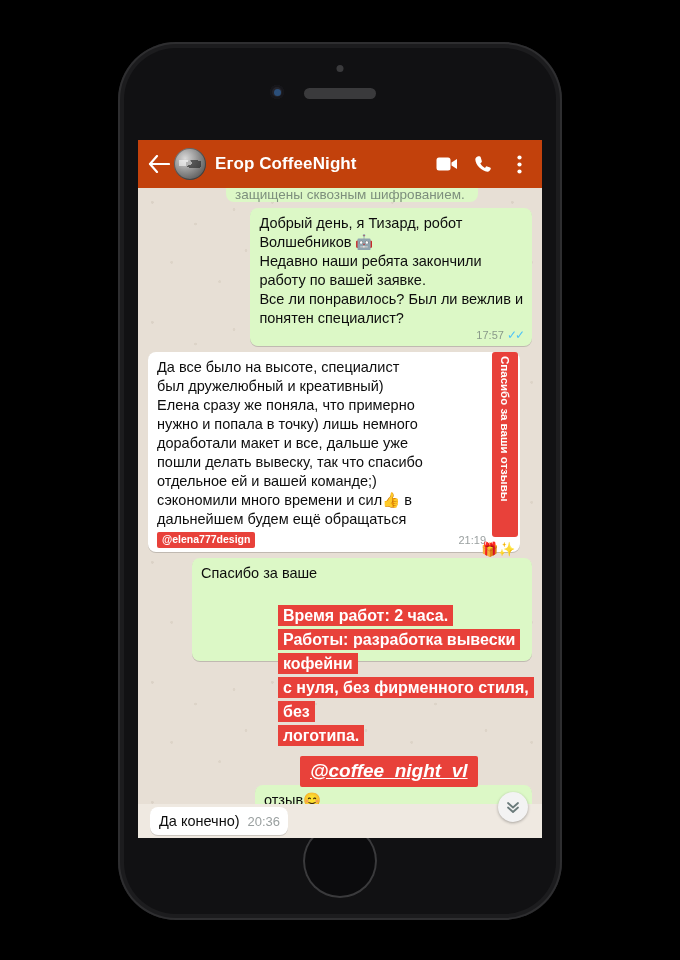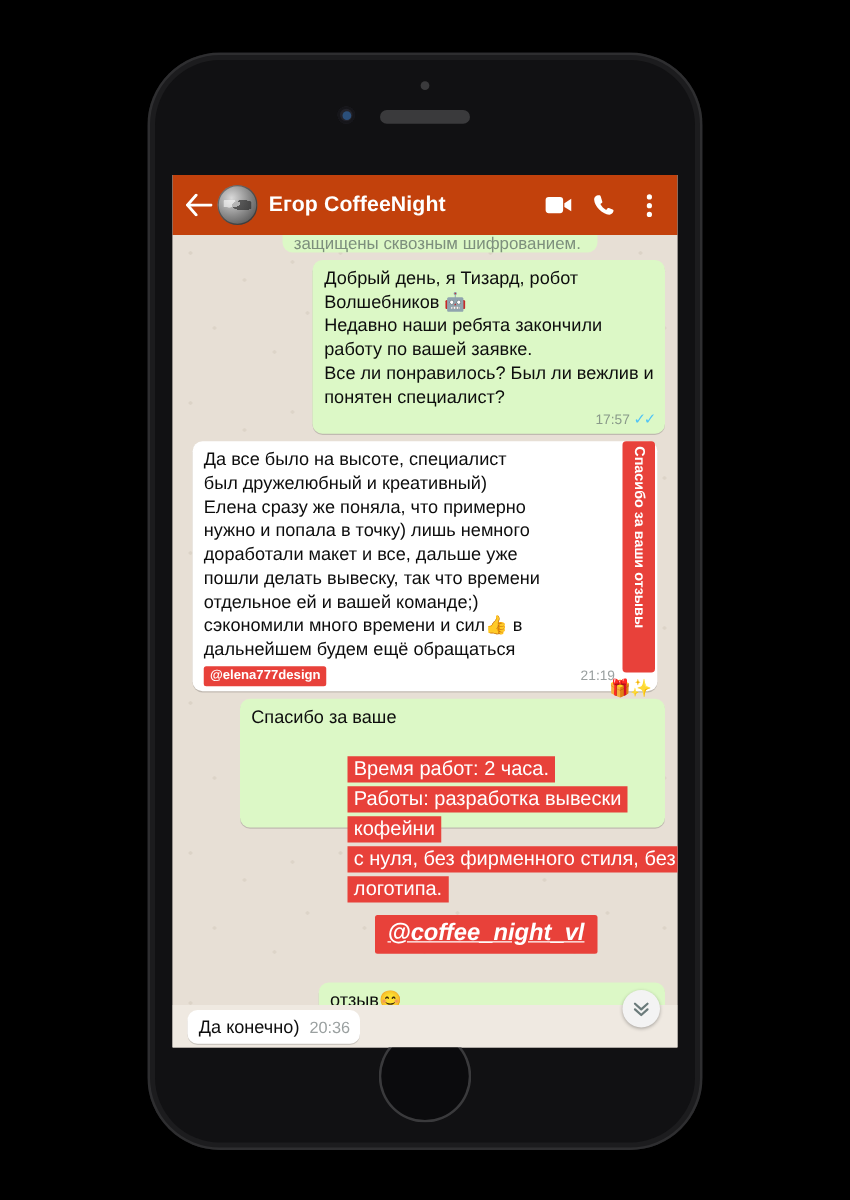--- a/index.html
+++ b/index.html
@@ -196,21 +196,21 @@
     pointer-events: none;
   }
 
   .msg-row {
     position: relative;
     display: flex;
     margin-bottom: 6px;
     z-index: 1;
   }
   .msg-row.out { justify-content: flex-end; }
-  .msg-row.in { justify-content: center; }
+  .msg-row.in { justify-content: flex-start; }
 
   .bubble {
     position: relative;
     max-width: 330px;
     border-radius: 8px;
     padding: 6px 9px 4px 9px;
     box-sizing: border-box;
     font-size: 14.5px;
     line-height: 19px;
     color: #0d0d0d;
@@ -301,21 +301,21 @@
   .annot-wrap {
     position: relative;
     z-index: 3;
     margin: 2px 0 8px 0;
   }
   .annot {
     display: inline;
     background: #e8413a;
     color: #ffffff;
     font-size: 16px;
-    font-weight: normal;
+    font-weight: bold;
     line-height: 24px;
     padding: 2px 5px;
     box-decoration-break: clone;
     -webkit-box-decoration-break: clone;
   }
   .annot-handle {
     display: inline-block;
     background: #e8413a;
     color: #ffffff;
     font-size: 19px;
@@ -435,21 +435,21 @@
           </div>
         </div>
 
         <div class="msg-row in">
           <div class="bubble in" style="max-width:372px;width:372px;padding-right:34px;">
             <span class="line">Да все было на высоте, специалист</span>
             <span class="line">был дружелюбный и креативный)</span>
             <span class="line">Елена сразу же поняла, что примерно</span>
             <span class="line">нужно и попала в точку) лишь немного</span>
             <span class="line">доработали макет и все, дальше уже</span>
-            <span class="line">пошли делать вывеску, так что времени</span>
+            <span class="line">пошли делать вывеску, так что спасибо</span>
             <span class="line">отдельное ей и вашей команде;)</span>
             <span class="line">сэкономили много времени и сил👍 в</span>
             <span class="line">дальнейшем будем ещё обращаться</span>
             <span class="meta" style="text-align:left;display:flex;justify-content:space-between;align-items:center;margin-top:3px;">
               <span class="handle-chip">@elena777design</span>
               <span>21:19</span>
             </span>
 
             <div class="vertical-sticker" style="height:185px;">
               <span class="vtext">Спасибо за ваши отзывы</span>

